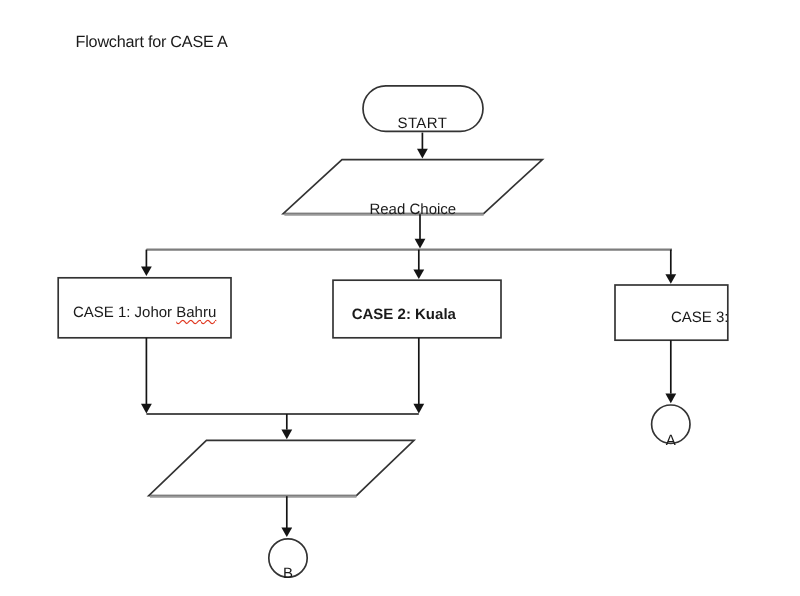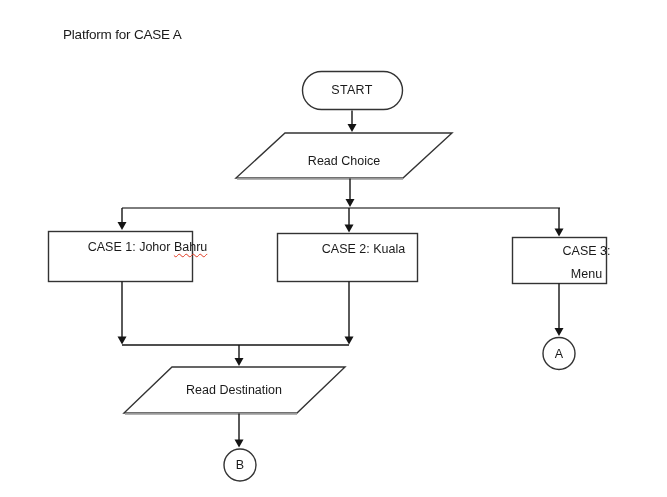--- a/index.html
+++ b/index.html
@@ -57,42 +57,42 @@
   .arrowhead {
     fill: var(--connector, #111);
     stroke: none;
   }
   .label {
     position: absolute;
     font-size: 12.5px;
     color: var(--text, #1a1a1a);
     text-align: center;
     white-space: nowrap;
+    margin-top: 13px;
   }
   .label.single {
     display: flex;
     align-items: center;
     justify-content: center;
   }
   .two-line {
     line-height: 23px;
-    padding-left: 27px;
   }
   .misspelled {
     text-decoration: underline wavy var(--misspell-underline, #e03b24);
     text-decoration-thickness: 1px;
     text-underline-offset: 2px;
   }
 </style>
 </head>
 <body>
 
 <div class="canvas">
 
-  <div class="doc-title">Platform for CASE A</div>
+  <div class="doc-title">Flowchart for CASE A</div>
 
   <svg class="diagram" width="667" height="497" viewBox="0 0 667 497">
 
     <rect class="shape-stroke" x="302.5" y="71.5" width="100" height="38" rx="19" ry="19"></rect>
 
     <line class="connector" x1="352" y1="110.5" x2="352" y2="125"></line>
     <polygon class="arrowhead" points="347.5,124 356.5,124 352,132"></polygon>
 
     <polygon class="shape-stroke" points="285,133 452,133 403,178 236,178"></polygon>
     <line class="shadow-edge" x1="237" y1="178.7" x2="403" y2="178.7"></line>
@@ -141,28 +141,26 @@
   </svg>
 
   <div class="label single" style="left:302px; top:71px; width:100px; height:38px; letter-spacing:0.3px;">START</div>
 
   <div class="label single" style="left:264px; top:133px; width:160px; height:56px;">Read Choice</div>
 
   <div class="label two-line" style="left:48px; top:236px; width:145px;">
     <div><span>CASE 1: Johor </span><span class="misspelled">Bahru</span></div>
   </div>
 
-  <div class="label two-line" style="left:277px; top:238px; width:119px;">
+  <div class="label two-line" style="left:277px; top:238px; width:119px;font-weight:bold;">
     <div>CASE 2: Kuala</div>
   </div>
 
-  <div class="label two-line" style="left:512px; top:240px; width:95px;">
+  <div class="label two-line" style="left:512px; top:240px; width:95px;text-align:right;">
     <div>CASE 3:</div>
-    <div>Menu</div>
   </div>
 
-  <div class="label single" style="left:154px; top:367px; width:160px; height:46px;">Read Destination</div>
 
   <div class="label single" style="left:543px; top:337.5px; width:32px; height:32px;">A</div>
 
   <div class="label single" style="left:224px; top:449px; width:32px; height:32px;">B</div>
 
 </div>
 
 </body></html>

